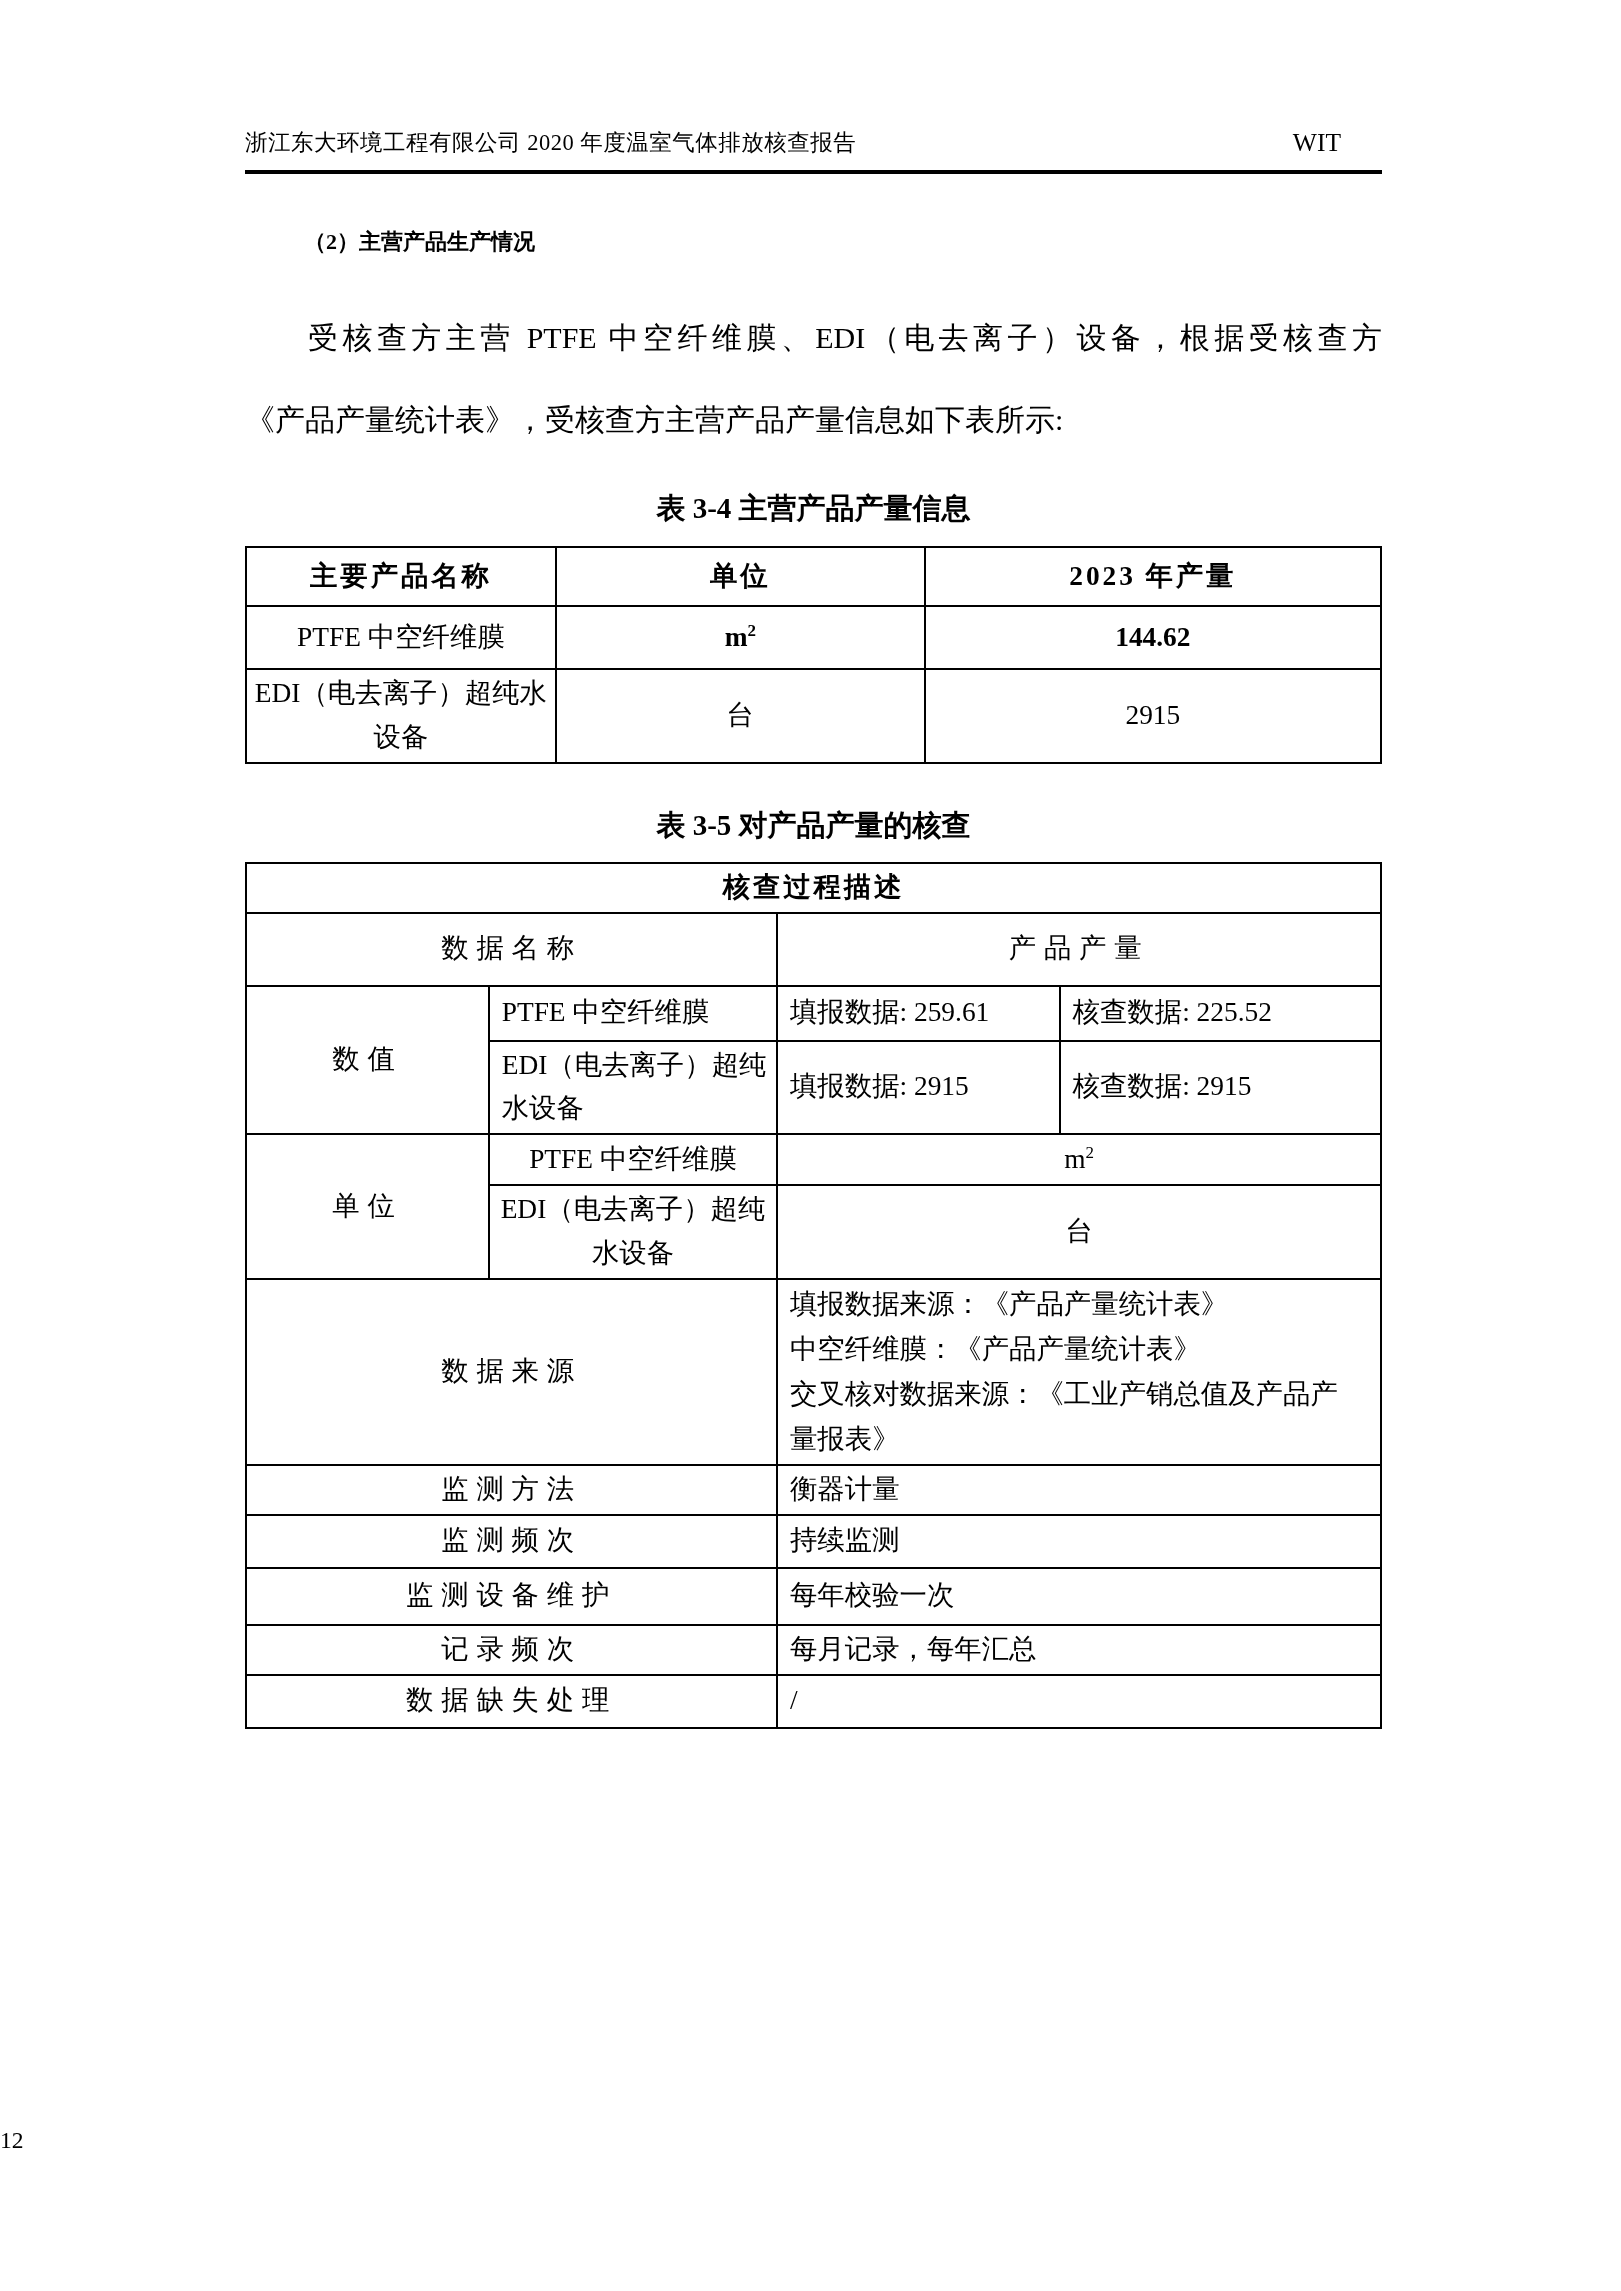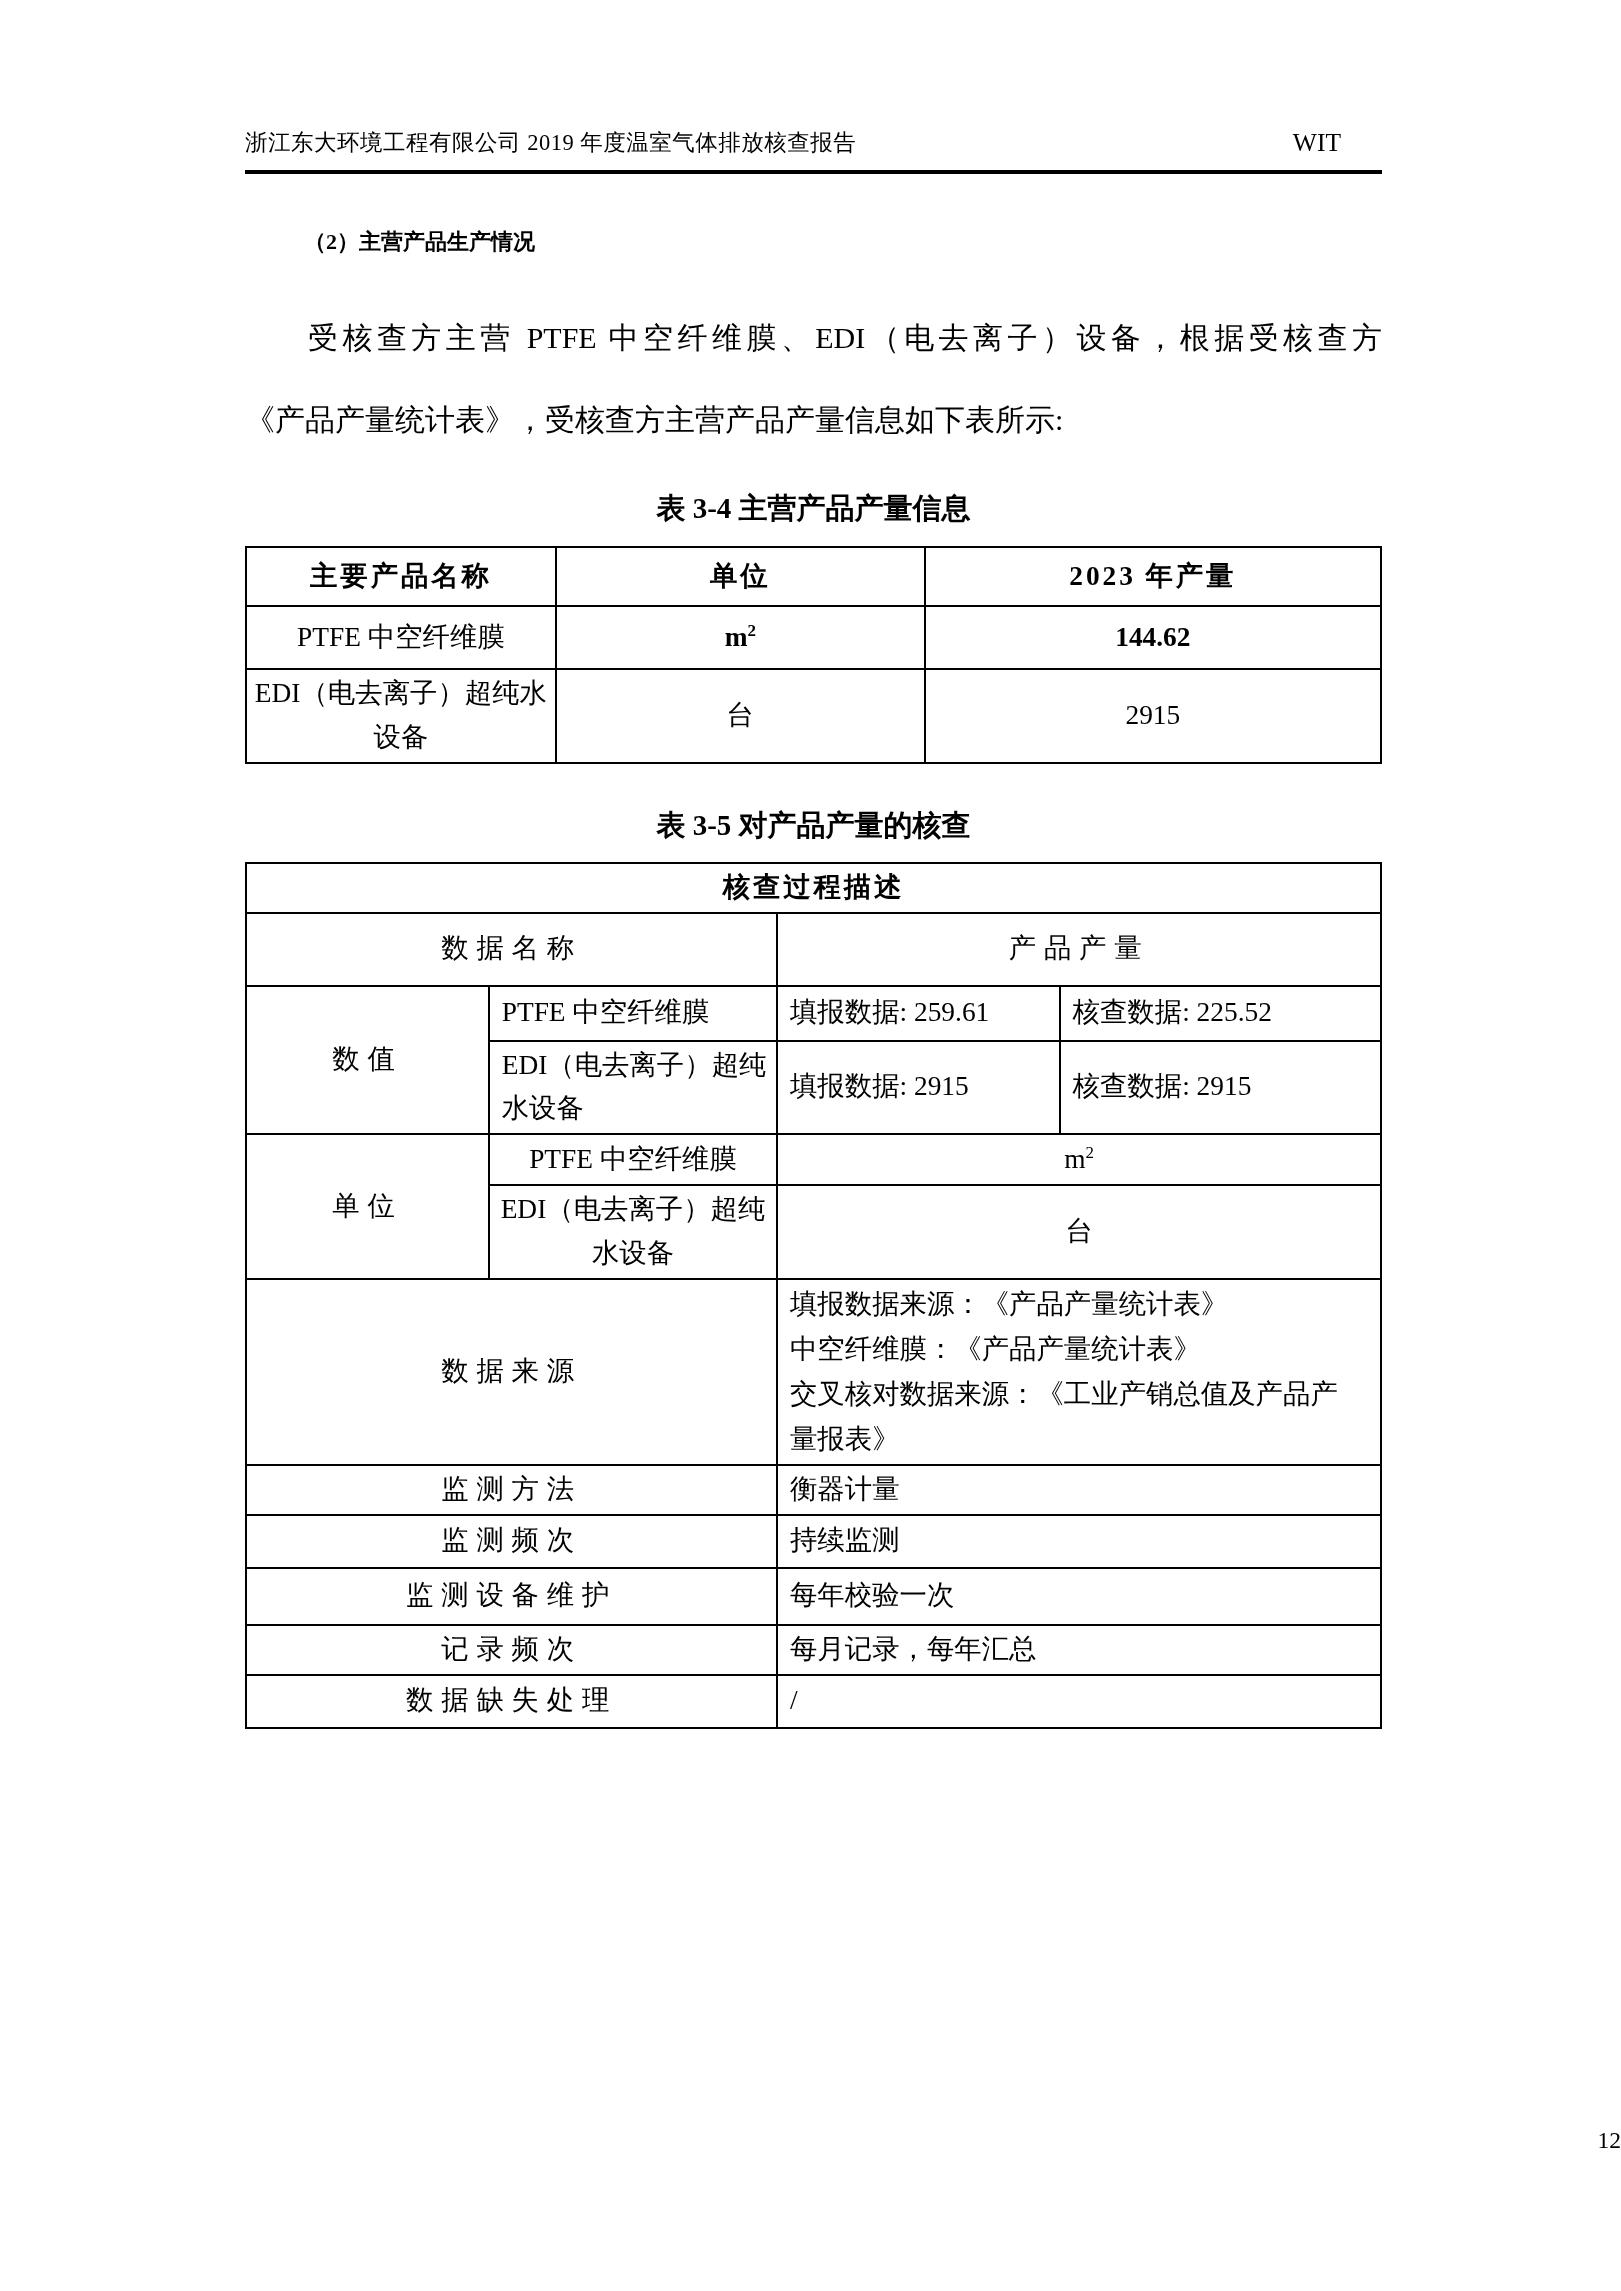--- a/index.html
+++ b/index.html
@@ -75,30 +75,30 @@
   .t35 .r08 { height:37px; }
   .t35 .r09 { height:53px; }
   .t35 .r10 { height:57px; }
   .t35 .r11 { height:49px; }
   .t35 .r12 { height:53px; }
   .src-cell { padding-right:29px; }
   .src-line { line-height:45px; text-align:left; }
   
   .page-number {
     position:absolute; top:2127px; left:0; width:100%;
-    text-align:right; font-size:23.5px;
+    text-align:left; font-size:23.5px;
   }
 </style>
 </head>
 <body>
 
 <div class="content">
 
   <div class="doc-header">
-    <span class="title">浙江东大环境工程有限公司 2019 年度温室气体排放核查报告</span>
+    <span class="title">浙江东大环境工程有限公司 2020 年度温室气体排放核查报告</span>
     <span class="brand">WIT</span>
   </div>
 
   <div class="section-heading">（2）主营产品生产情况</div>
 
   <div class="paragraph">
     <div class="para-line para-line1">受核查方主营 PTFE 中空纤维膜、EDI（电去离子）设备，根据受核查方</div>
     <div class="para-line para-line2">《产品产量统计表》，受核查方主营产品产量信息如下表所示:</div>
   </div>
 

